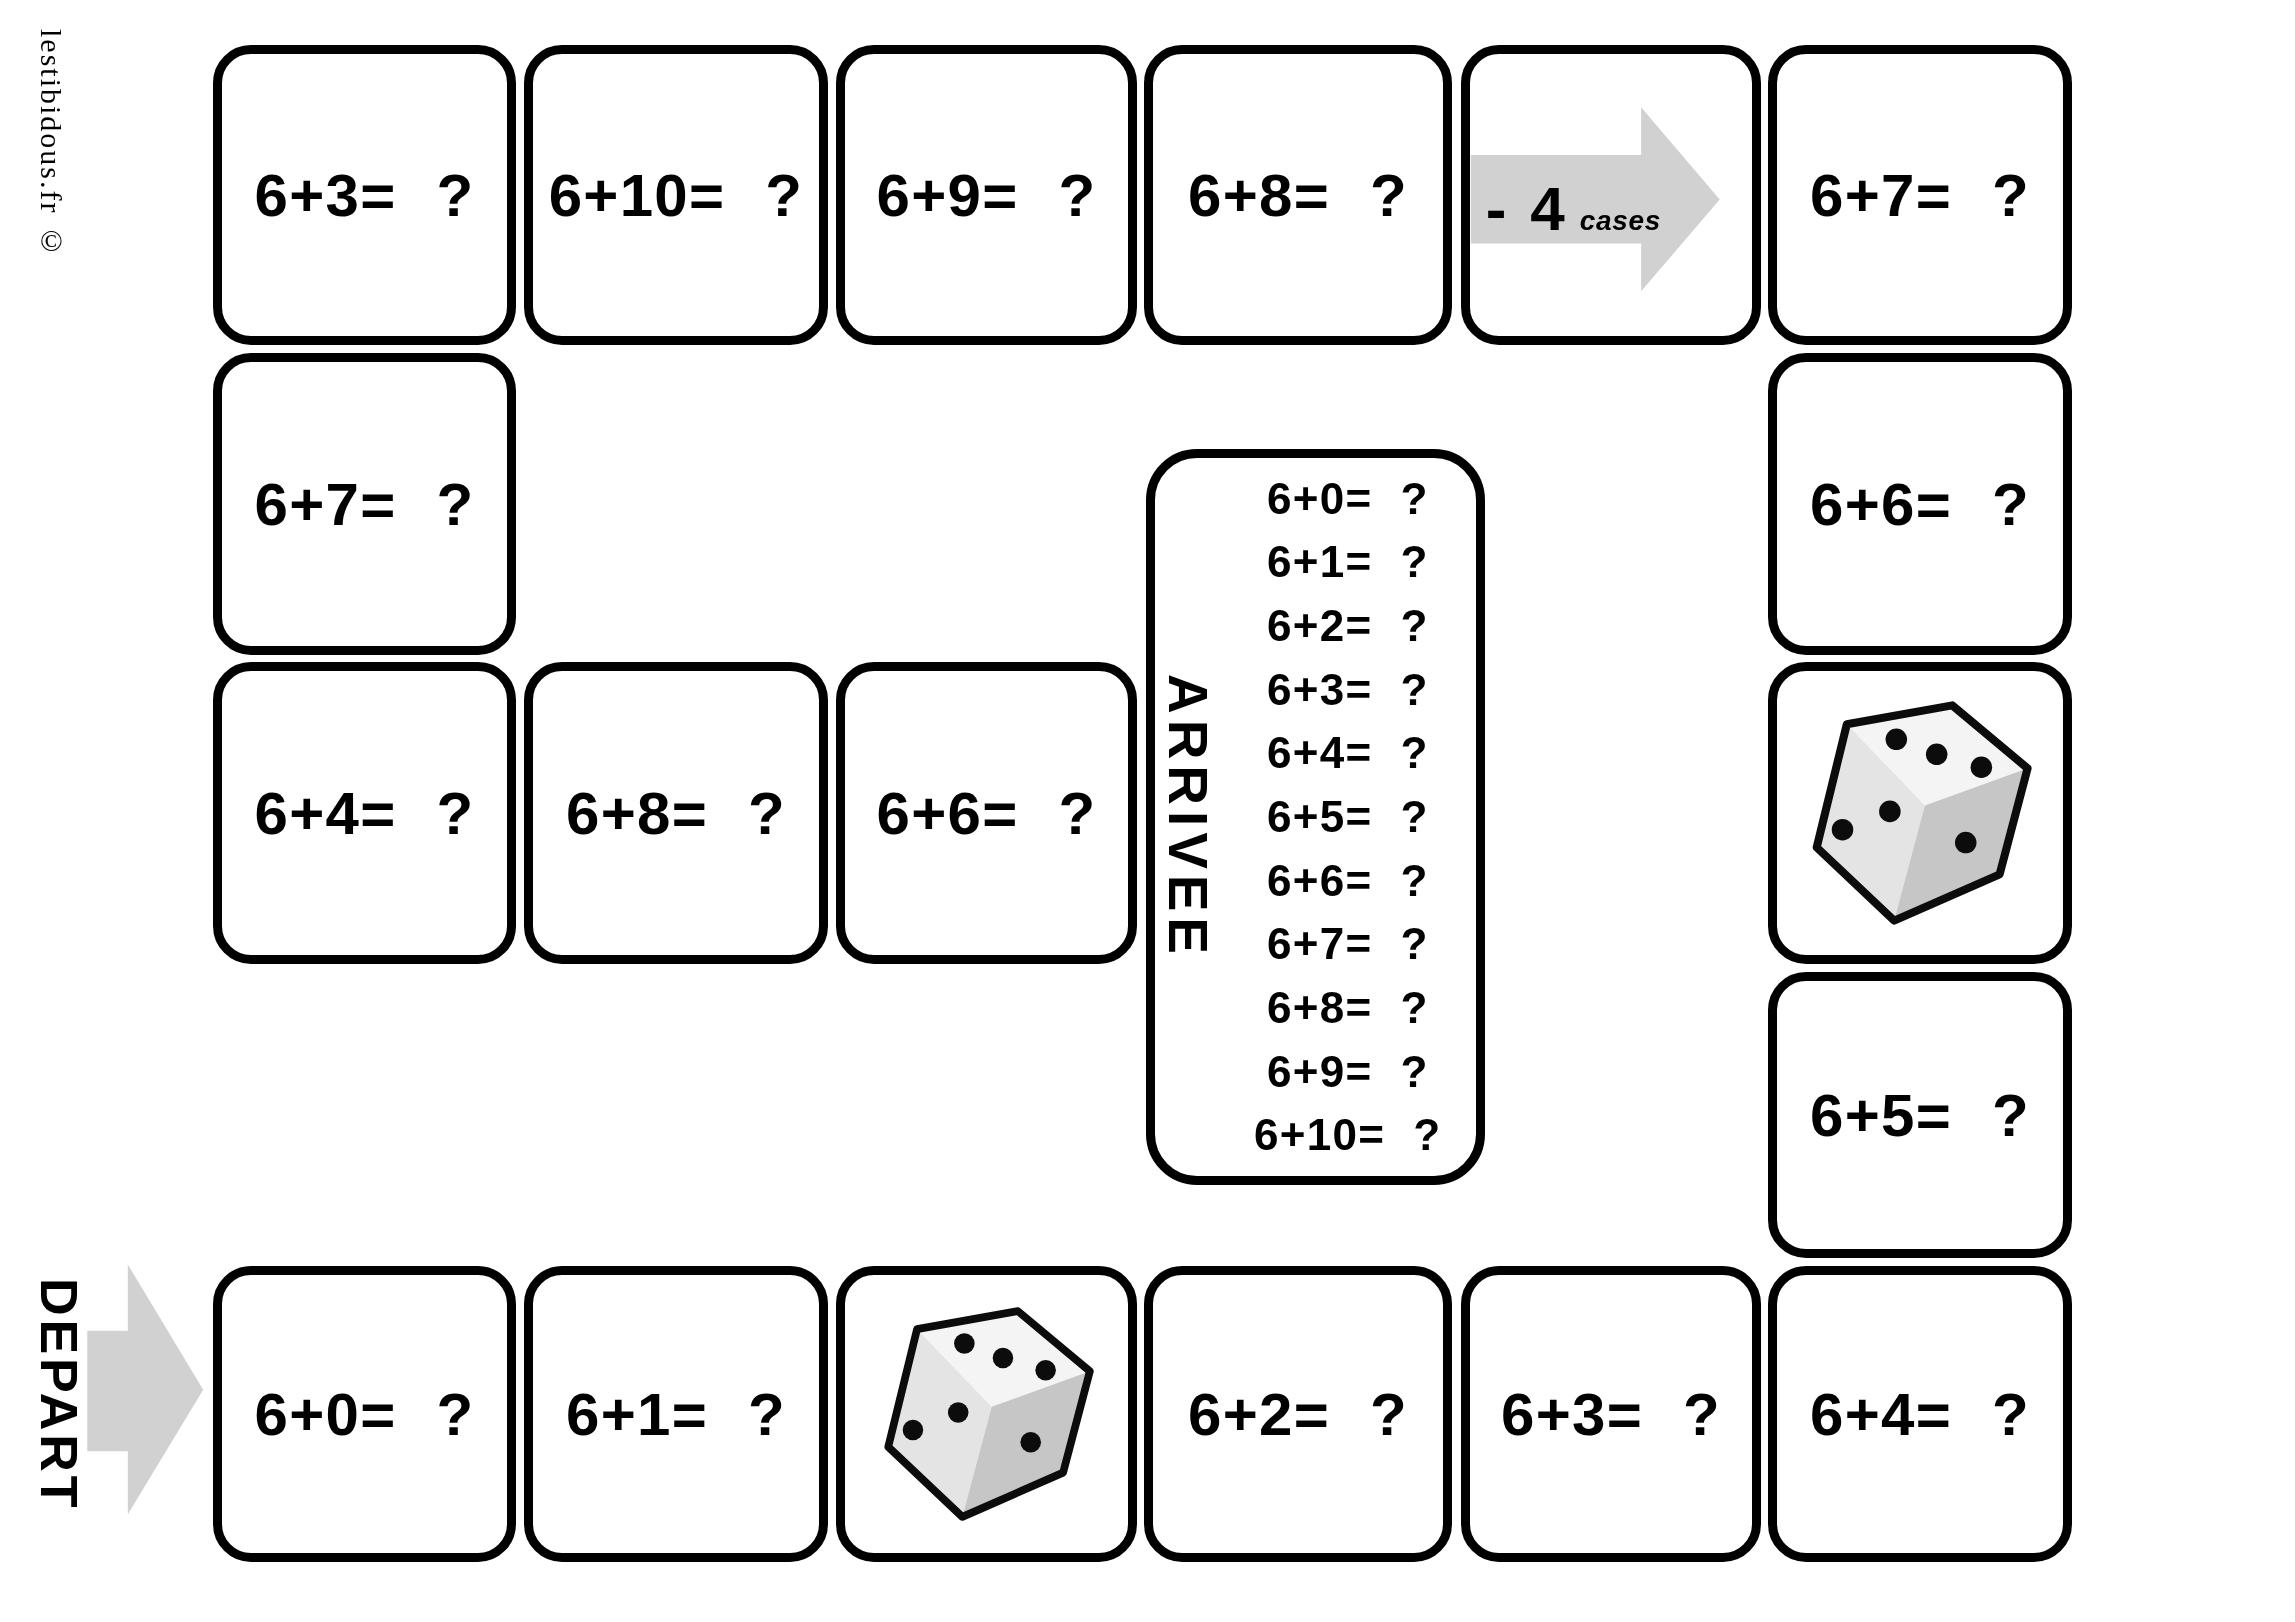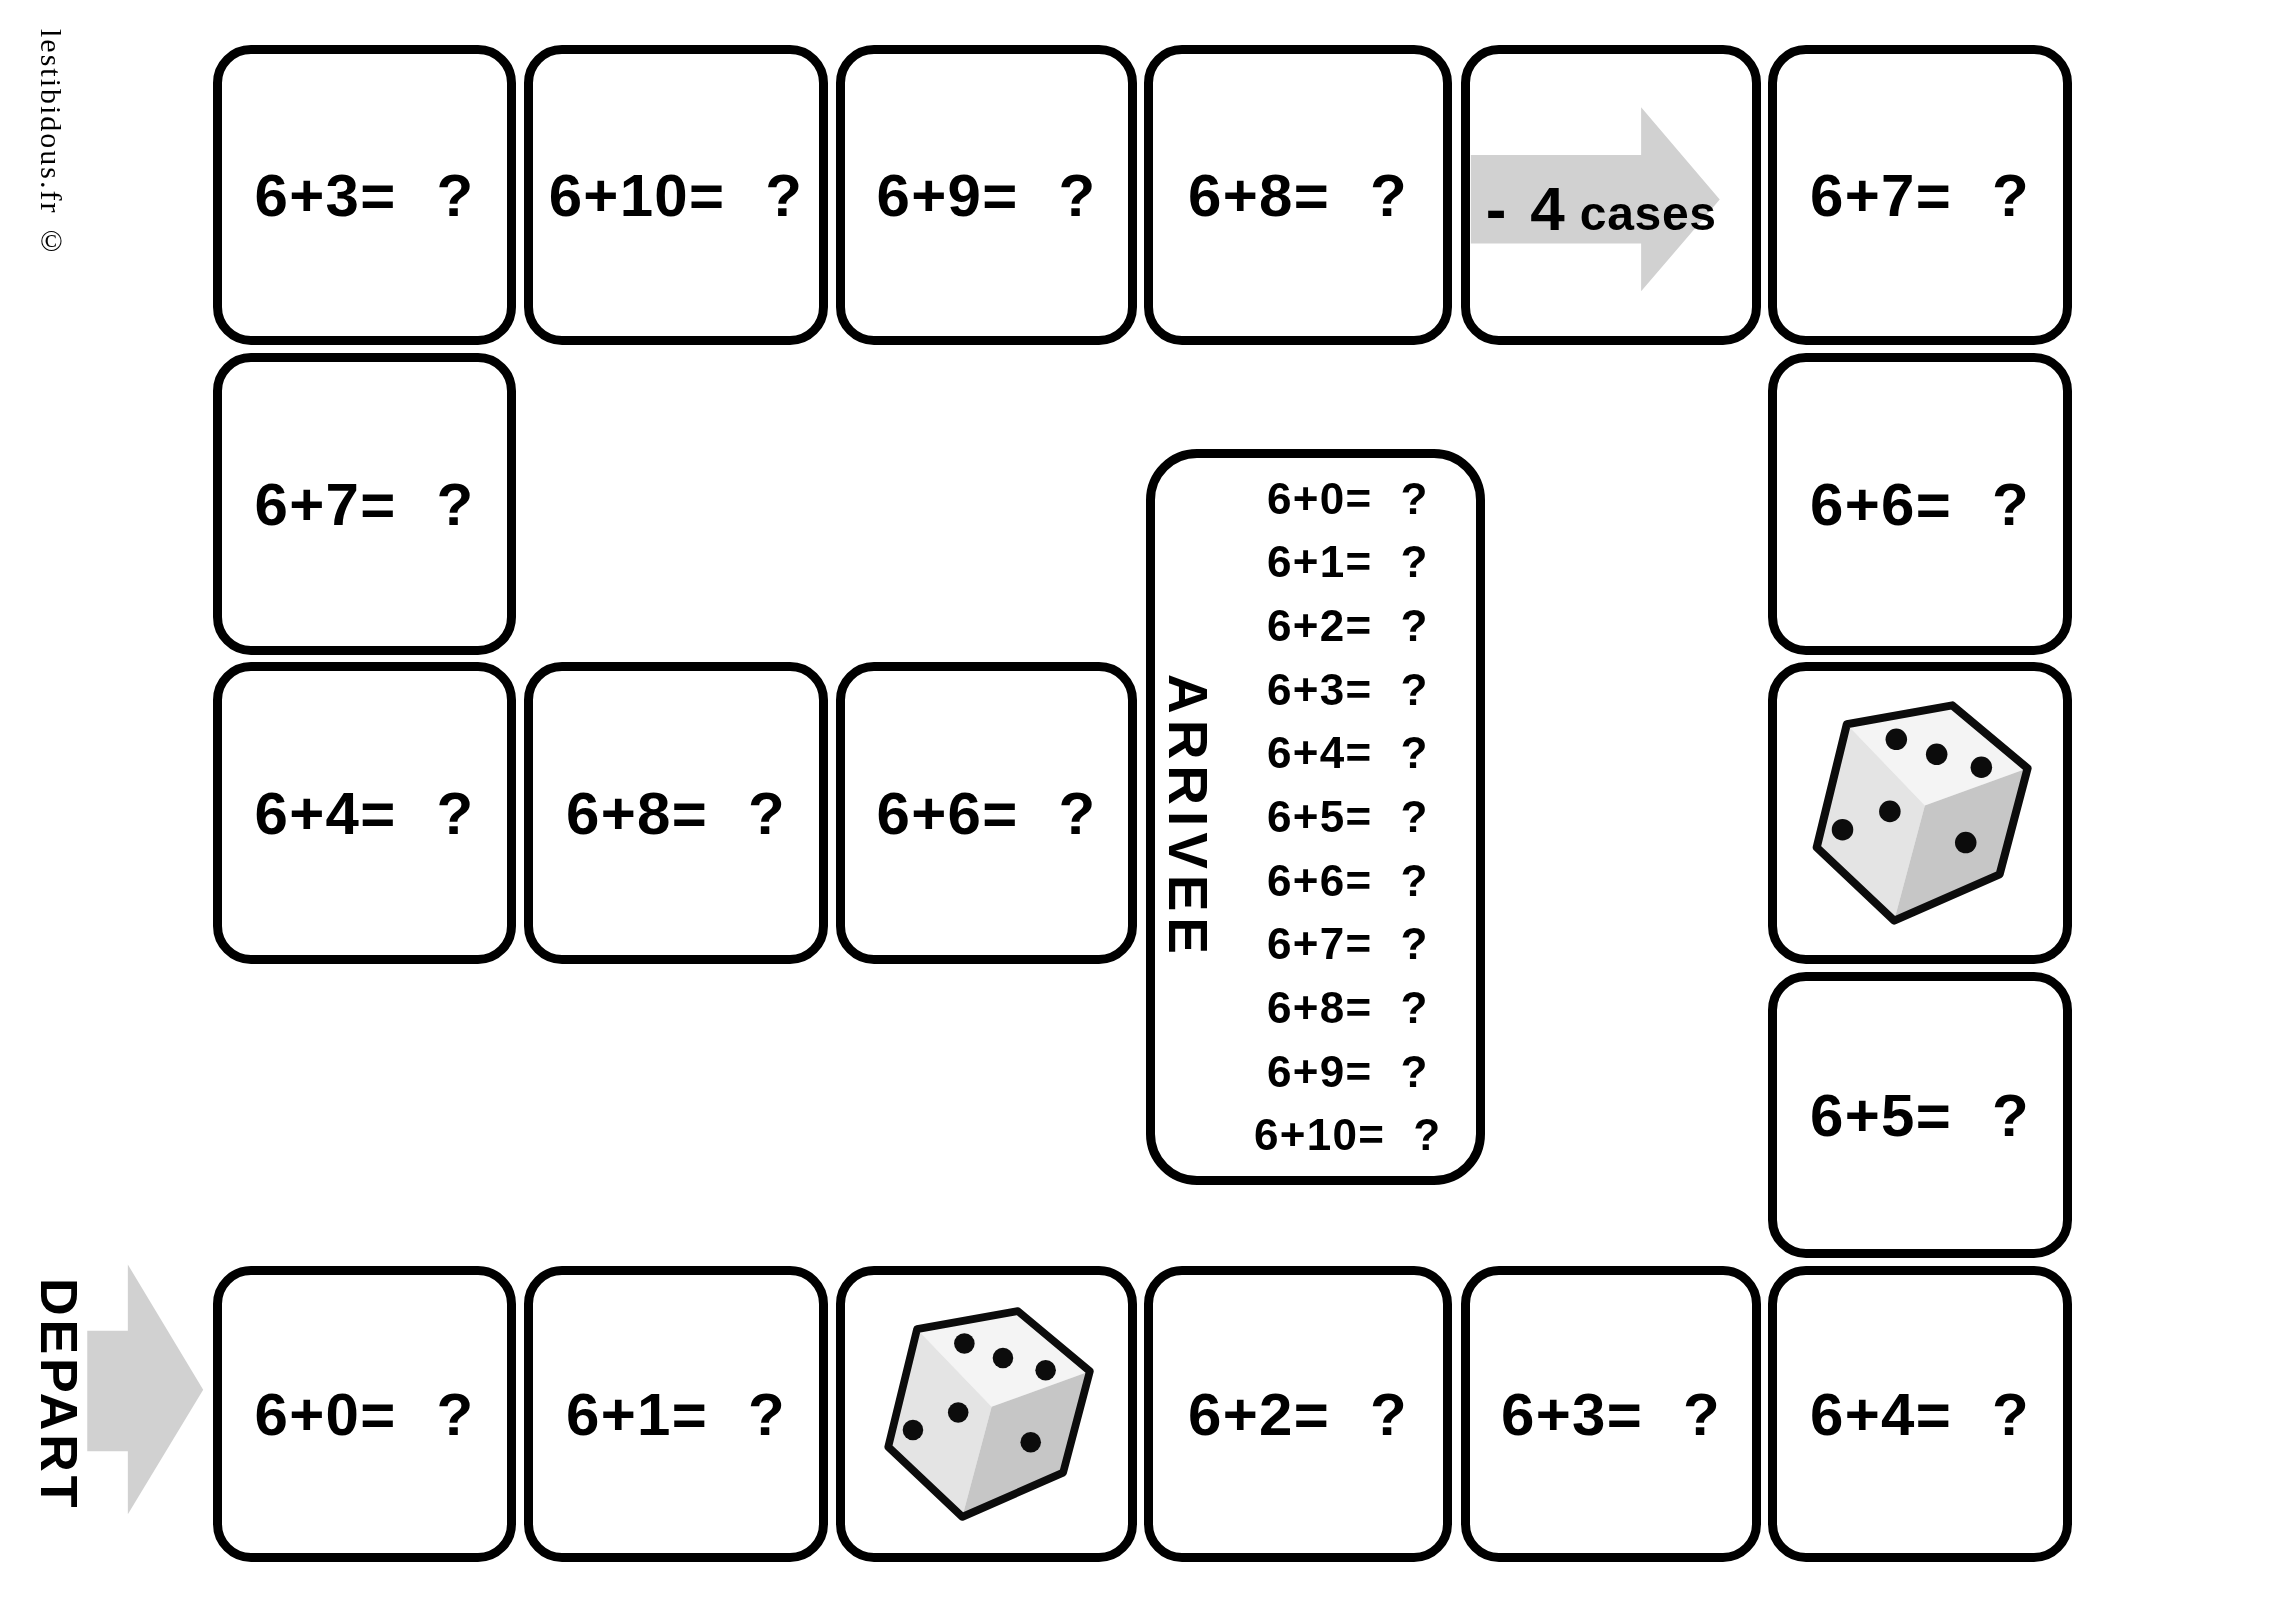--- a/index.html
+++ b/index.html
@@ -35,21 +35,21 @@
   
   .depart-label{
     position:absolute;left:29px;top:1278px;
     font-size:52px;font-weight:900;letter-spacing:3.9px;
   }
   .depart-arrow{position:absolute;left:82px;top:1260px;width:131px;height:262px;}
   
   .penalty-arrow{position:absolute;left:-9.2px;top:-9.2px;width:300px;height:300px;}
   .penalty-label{position:absolute;left:15.7px;top:119px;white-space:nowrap;}
   .penalty-big{font-size:62px;font-weight:800;letter-spacing:3.3px;}
-  .penalty-small{font-size:48px;font-weight:800;margin-left:11.8px;letter-spacing:0.7px;}
+  .penalty-small{font-size:28px;font-weight:800;margin-left:11.8px;letter-spacing:0.7px;font-style:italic;}
   
   .dice{width:226px;height:226px;}
   .dice-outline{fill:none;stroke:#0c0c0c;stroke-width:15;stroke-linejoin:round;}
   .pip{fill:#0c0c0c;}
   .face{stroke-width:2;}
 </style>
 </head>
 <body>
 
 <div class="board">

